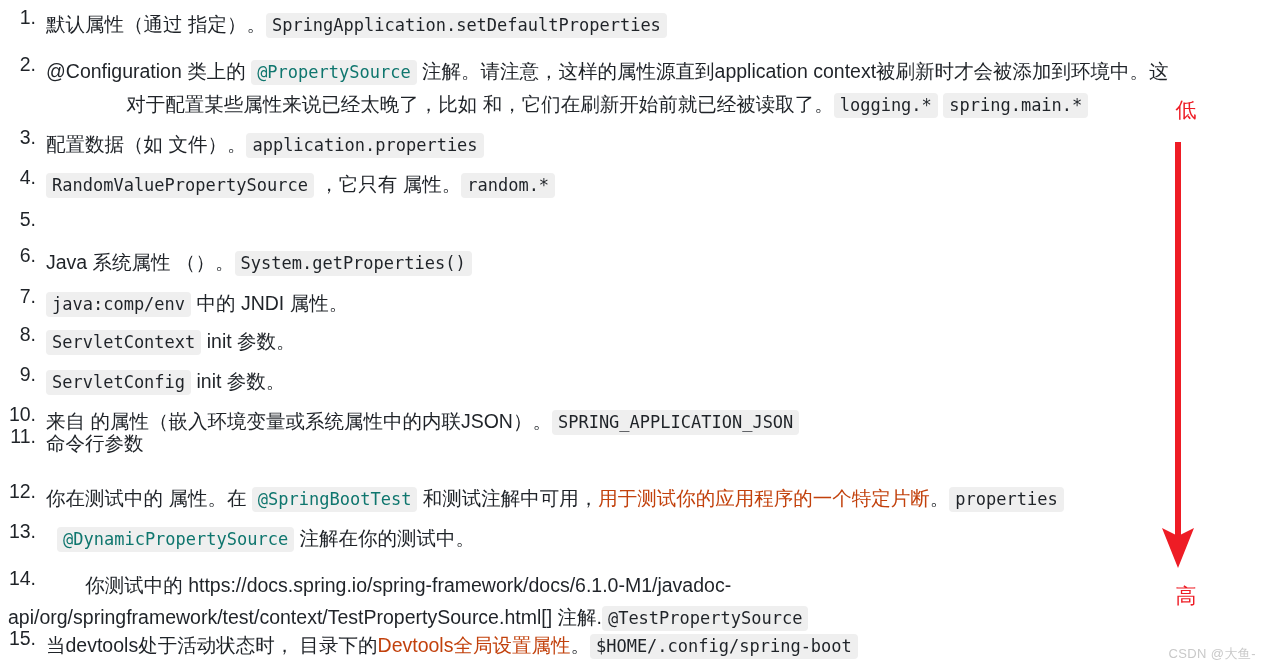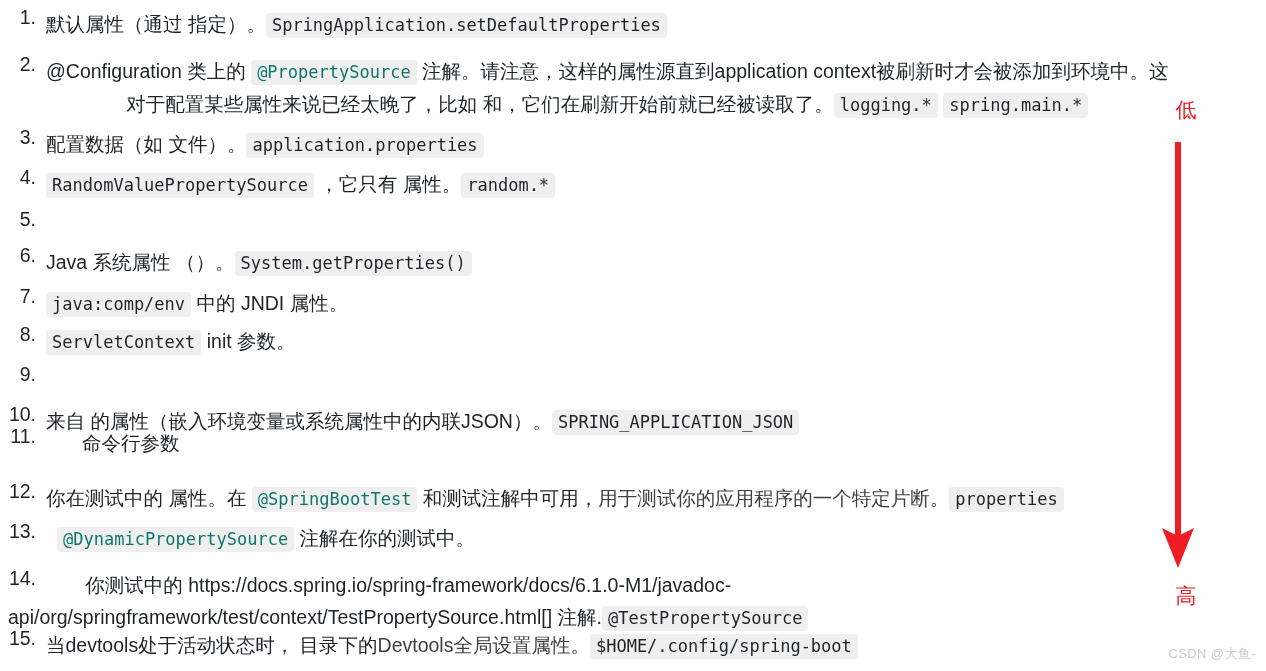--- a/index.html
+++ b/index.html
@@ -62,21 +62,21 @@
     border-radius: 4px;
     padding: 2px 6px 3px 6px;
     color: #1f2328;
     white-space: pre;
   }
   code.c.blue {
     color: #0f766e;
   }
 
   a.lnk, .lnk {
-    color: #404040;
+    color: #c2410c;
     text-decoration: none;
   }
 
   .txt {
     font-family: "Liberation Sans", "DejaVu Sans", sans-serif;
   }
 
   
   #arrow-annotation {
     position: absolute;
@@ -150,28 +150,29 @@
       <li class="prop-item" style="position: absolute; left: 0px; top: 287px;">
         <span class="marker">7.</span>
         <span class="ln" style="line-height: 32px;"><code class="c">java:comp/env</code> <span class="txt"> 中的 JNDI 属性。</span></span>
       </li>
       <li class="prop-item" style="position: absolute; left: 0px; top: 325px;">
         <span class="marker">8.</span>
         <span class="ln" style="line-height: 32px;"><code class="c">ServletContext</code> <span class="txt"> init 参数。</span></span>
       </li>
       <li class="prop-item" style="position: absolute; left: 0px; top: 365px;">
         <span class="marker">9.</span>
+        <span class="ln" style="line-height: 32px;"><code class="c">ServletConfig</code> <span class="txt"> init 参数。</span></span>
       </li>
       <li class="prop-item" style="position: absolute; left: 0px; top: 405px;">
         <span class="marker">10.</span>
         <span class="ln" style="line-height: 32px;"><span class="txt">来自 的属性（嵌入环境变量或系统属性中的内联JSON）。</span><code class="c">SPRING_APPLICATION_JSON</code> </span>
       </li>
       <li class="prop-item" style="position: absolute; left: 0px; top: 427px;">
         <span class="marker">11.</span>
-        <span class="ln" style="line-height: 32px; margin-left: 36px;"><span class="txt">命令行参数</span></span>
+        <span class="ln" style="line-height: 32px;"><span class="txt">命令行参数</span></span>
       </li>
       <li class="prop-item" style="position: absolute; left: 0px; top: 482px;">
         <span class="marker">12.</span>
         <span class="ln" style="line-height: 32px;"><span class="txt">你在测试中的 属性。在 </span><code class="c blue">@SpringBootTest</code> <span class="txt"> 和测试注解中可用，</span><a class="lnk" href="#">用于测试你的应用程序的一个特定片断</a><span class="txt">。</span><code class="c">properties</code> </span>
       </li>
       <li class="prop-item" style="position: absolute; left: 0px; top: 522px;">
         <span class="marker">13.</span>
         <span class="ln" style="line-height: 32px; padding-left: 11px;"><code class="c blue">@DynamicPropertySource</code> <span class="txt"> 注解在你的测试中。</span></span>
       </li>
       <li class="prop-item" style="position: absolute; left: 0px; top: 569px; padding-left: 8px;">

